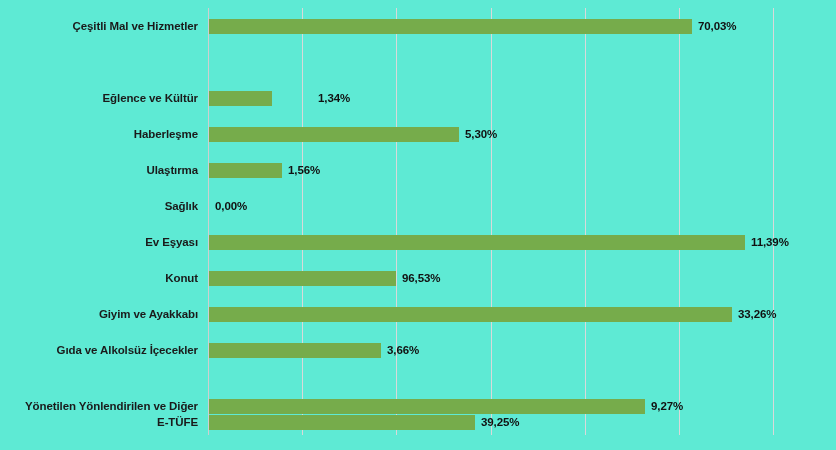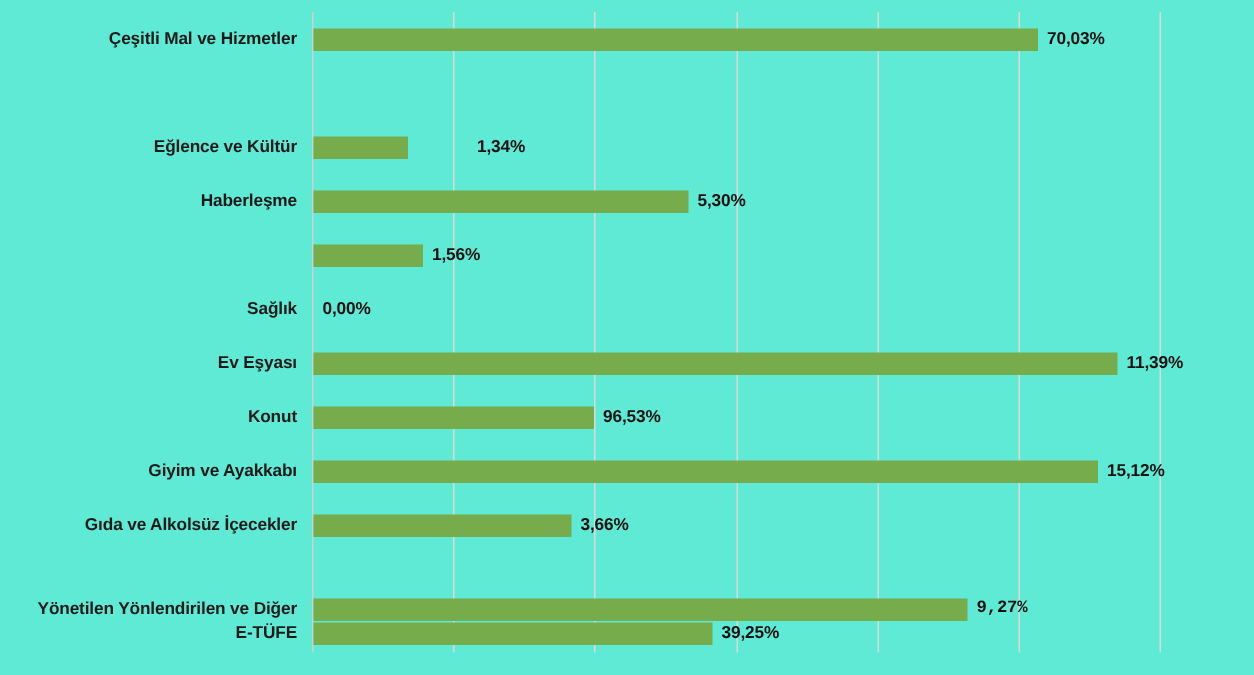--- a/index.html
+++ b/index.html
@@ -114,20 +114,21 @@
       <span class="val-label" style="left:278px;margin-left:40px;">1,34%</span>
     </div>
 
     <div class="bar-row" style="top:116px;">
       <span class="cat-label">Haberleşme</span>
       <div class="bar" style="width: 250px; background: rgb(118, 172, 75);"></div>
       <span class="val-label" style="left: 465px;">5,30%</span>
     </div>
 
     <div class="bar-row" style="top:152px;">
+      <span class="cat-label">Ulaştırma</span>
       <div class="bar" style="width: 73px; background: rgb(118, 172, 75);"></div>
       <span class="val-label" style="left:288px;">1,56%</span>
     </div>
 
     <div class="bar-row" style="top:188px;">
       <span class="cat-label">Sağlık</span>
       <div class="bar" style="width: 0px; background: rgb(118, 172, 75);"></div>
       <span class="val-label" style="left:215px;">0,00%</span>
     </div>
 
@@ -139,33 +140,33 @@
 
     <div class="bar-row" style="top:260px;">
       <span class="cat-label">Konut</span>
       <div class="bar" style="width: 187px; background: rgb(118, 172, 75);"></div>
       <span class="val-label" style="left: 402px;">96,53%</span>
     </div>
 
     <div class="bar-row" style="top:296px;">
       <span class="cat-label">Giyim ve Ayakkabı</span>
       <div class="bar" style="width: 523px; background: rgb(118, 172, 75);"></div>
-      <span class="val-label" style="left: 738px;">15,12%</span>
+      <span class="val-label" style="left: 738px;">33,26%</span>
     </div>
 
     <div class="bar-row" style="top:332px;">
       <span class="cat-label">Gıda ve Alkolsüz İçecekler</span>
       <div class="bar" style="width: 172px; background: rgb(118, 172, 75);"></div>
       <span class="val-label" style="left: 387px;">3,66%</span>
     </div>
 
     <div class="bar-row" style="top:388px;">
       <span class="cat-label">Yönetilen Yönlendirilen ve Diğer</span>
       <div class="bar" style="width: 436px; background: rgb(118, 172, 75);"></div>
-      <span class="val-label" style="left: 651px; font-family: Liberation Mono, monospace;">9,27%</span>
+      <span class="val-label" style="left: 651px;">9,27%</span>
     </div>
 
     <div class="bar-row" style="top:404px;">
       <span class="cat-label">E-TÜFE</span>
       <div class="bar" style="width: 266px; background: rgb(118, 172, 75);"></div>
       <span class="val-label" style="left: 481px;">39,25%</span>
     </div>
 
   </div>
 </div>

